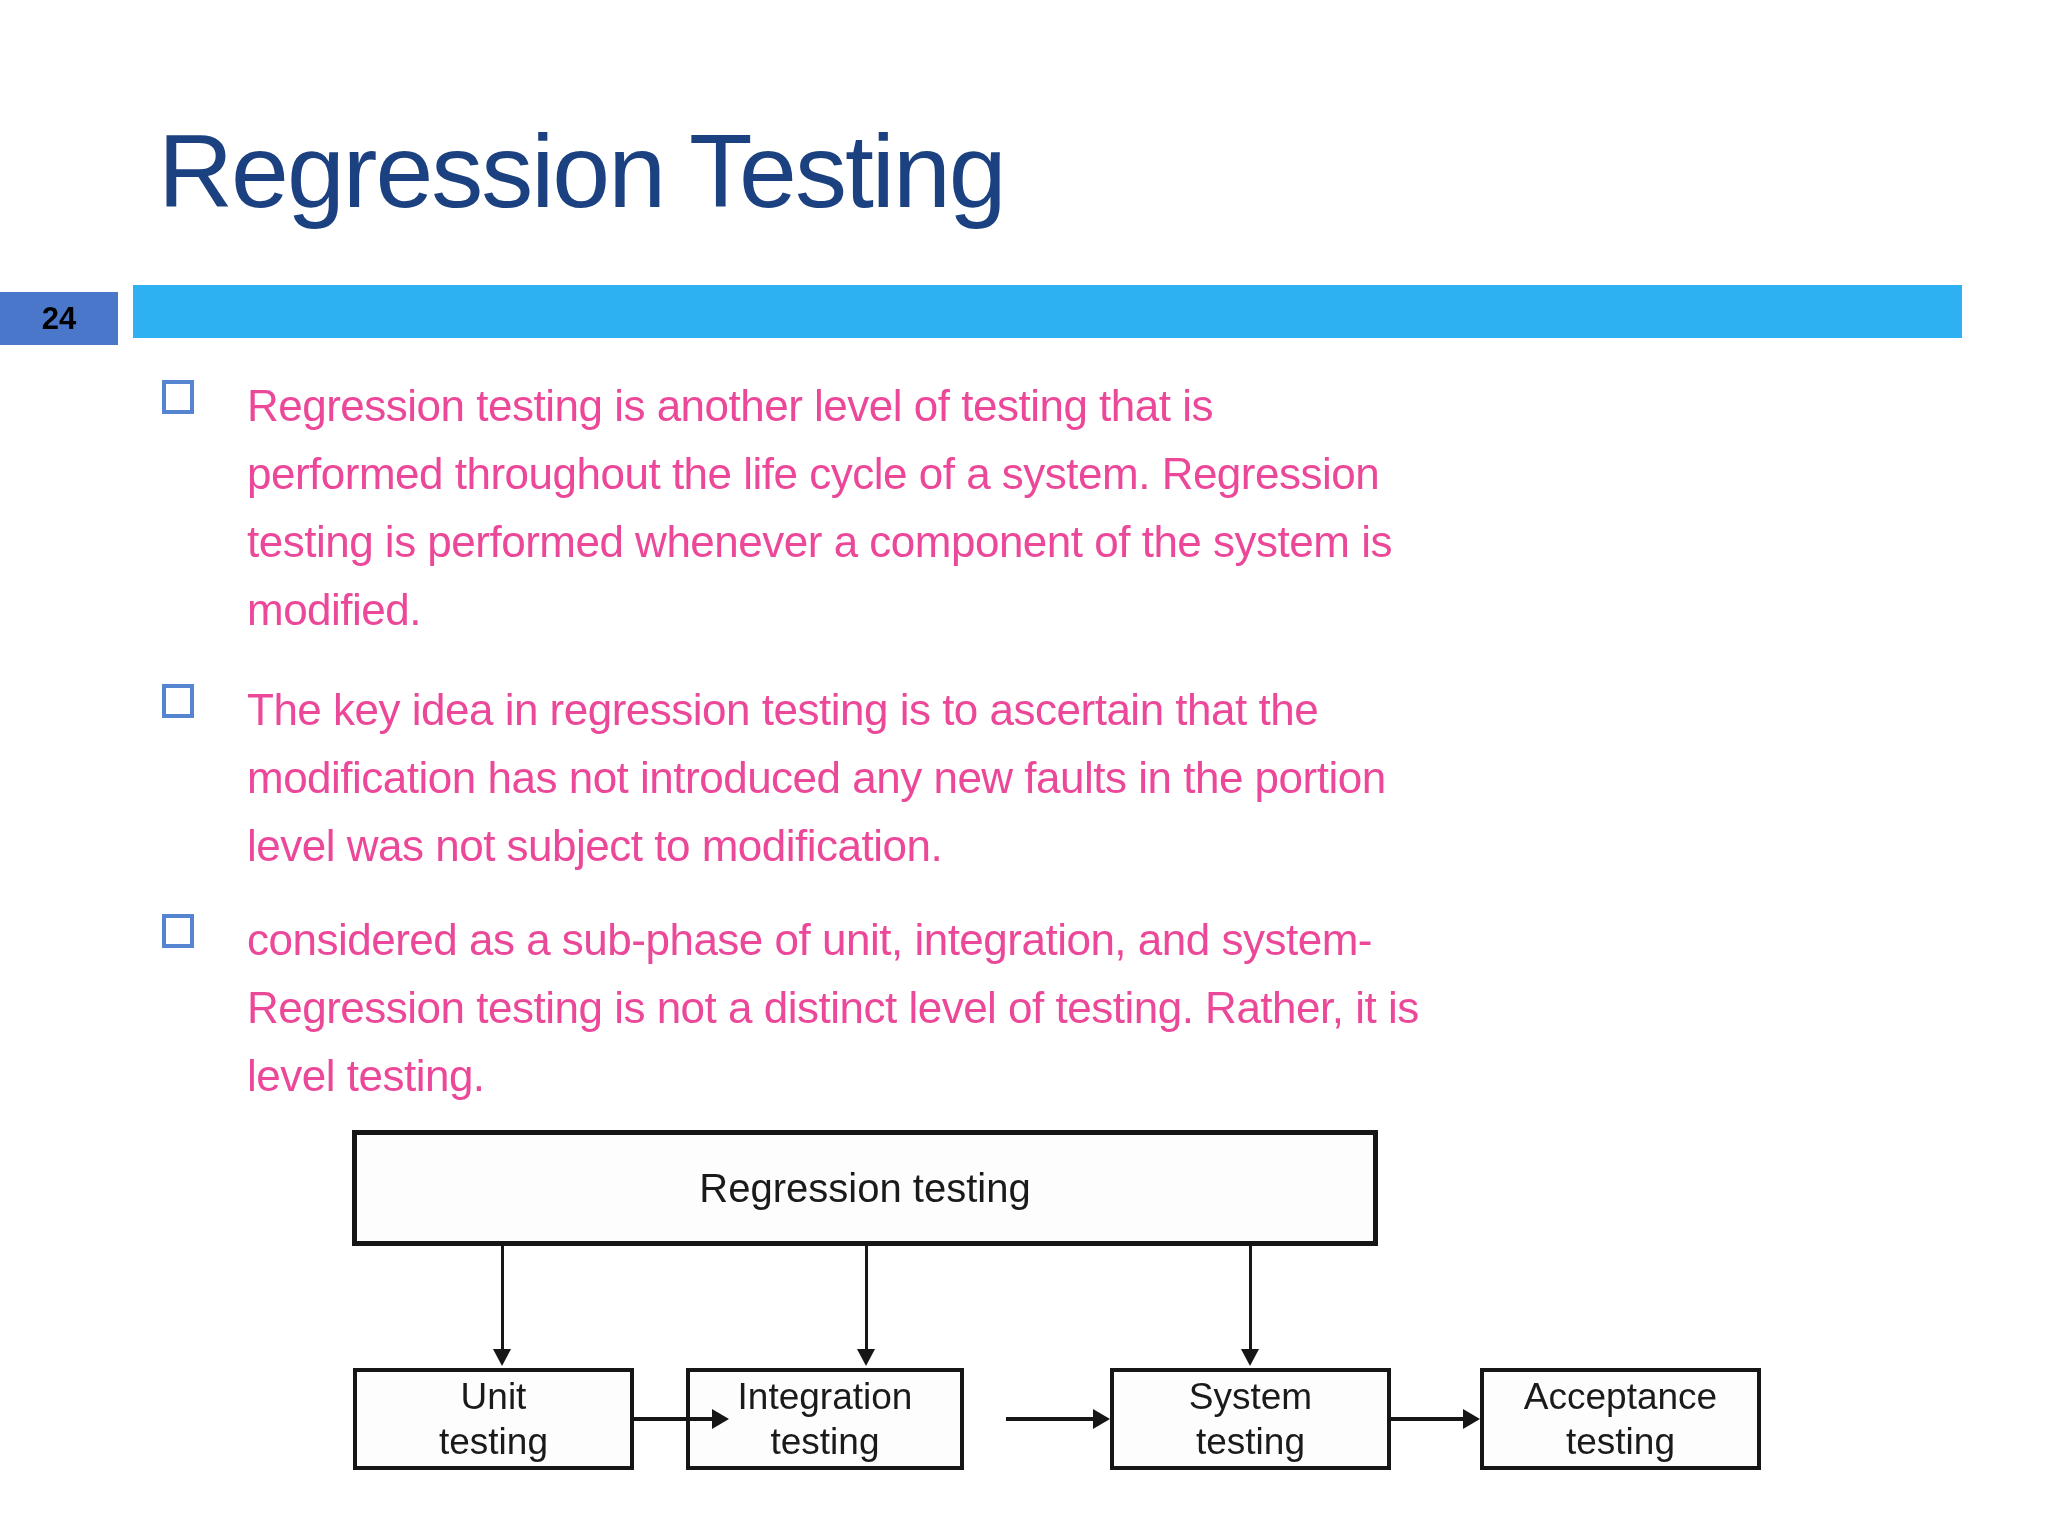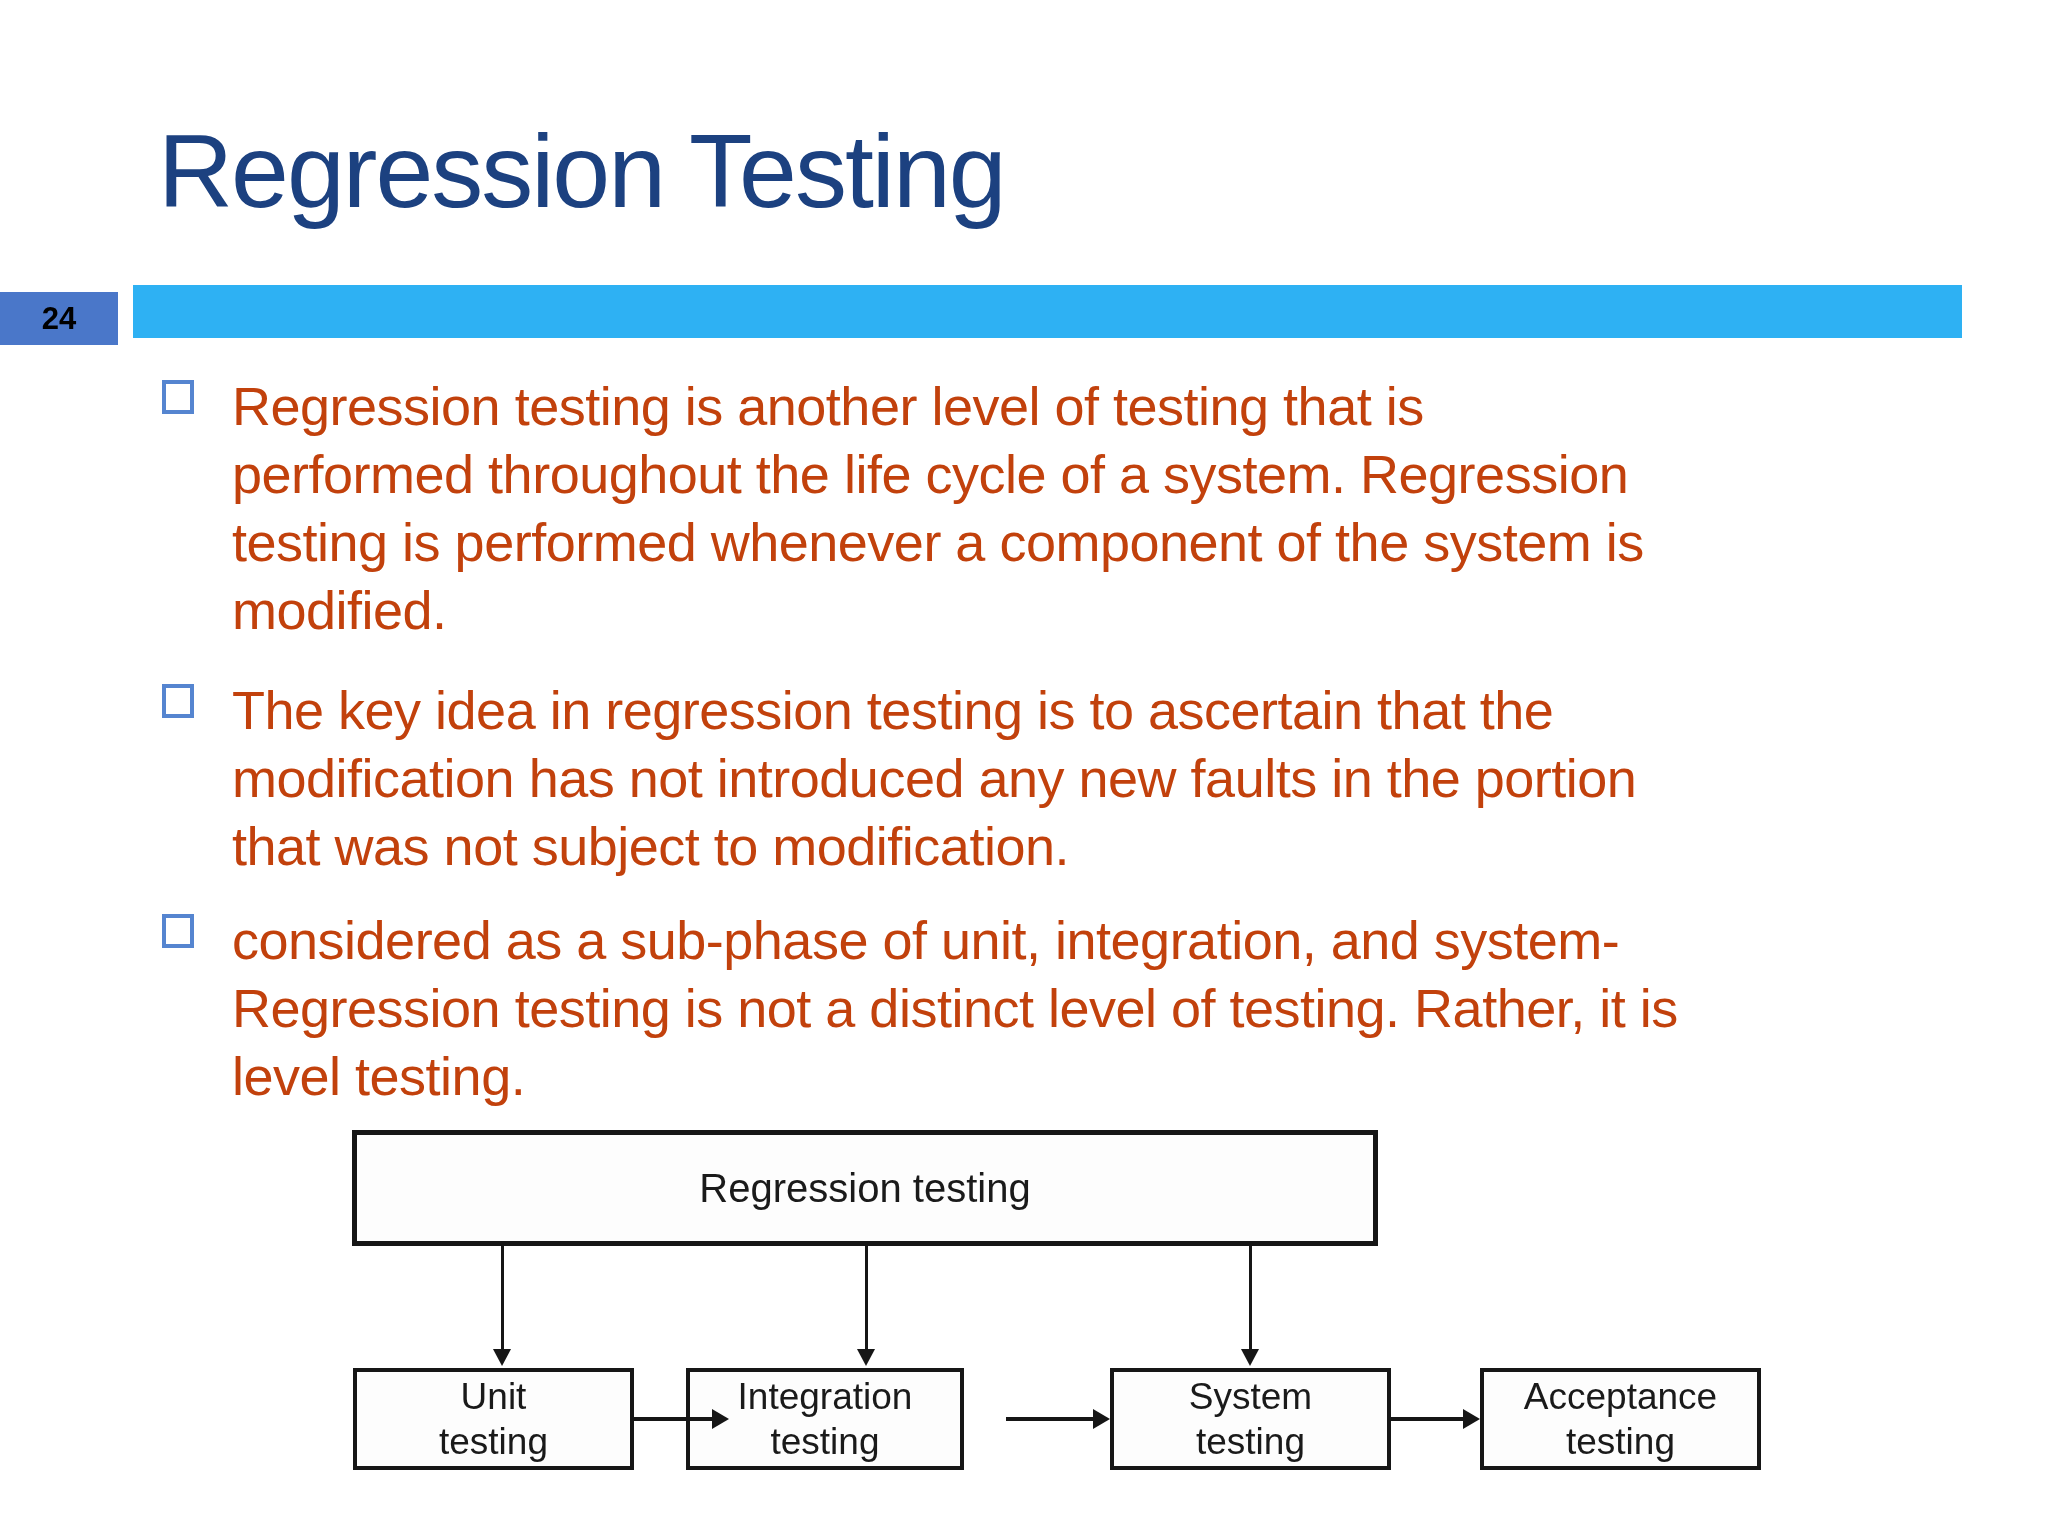--- a/index.html
+++ b/index.html
@@ -44,24 +44,24 @@
     align-items:flex-start;
   }
   .bullet-square{
     width:24px;height:26px;
     border:4px solid var(--bullet-border,#5585D0);
     background:#ffffff;
     margin-top:8px;
     flex:0 0 auto;
   }
   .bullet-text{
-    margin-left:38px;
-    font-size:54px;
+    margin-left:53px;
+    font-size:44px;
     line-height:68px;
-    color:#c2410c;
+    color:#ec4899;
     letter-spacing:-0.5px;
     white-space:nowrap;
   }
   .b1{top:372px;}
   .b2{top:676px;}
   .b3{top:906px;}
   
   .d-box{
     position:absolute;
     background:#fdfdfd;
@@ -141,21 +141,21 @@
       <div>testing is performed whenever a component of the system is</div>
       <div>modified.</div>
     </div>
   </div>
 
   <div class="bullet-row b2">
     <div class="bullet-square"></div>
     <div class="bullet-text">
       <div>The key idea in regression testing is to ascertain that the</div>
       <div>modification has not introduced any new faults in the portion</div>
-      <div>that was not subject to modification.</div>
+      <div>level was not subject to modification.</div>
     </div>
   </div>
 
   <div class="bullet-row b3">
     <div class="bullet-square"></div>
     <div class="bullet-text">
       <div>considered as a sub-phase of unit, integration, and system-</div>
       <div>Regression testing is not a distinct level of testing. Rather, it is</div>
       <div>level testing.</div>
     </div>

